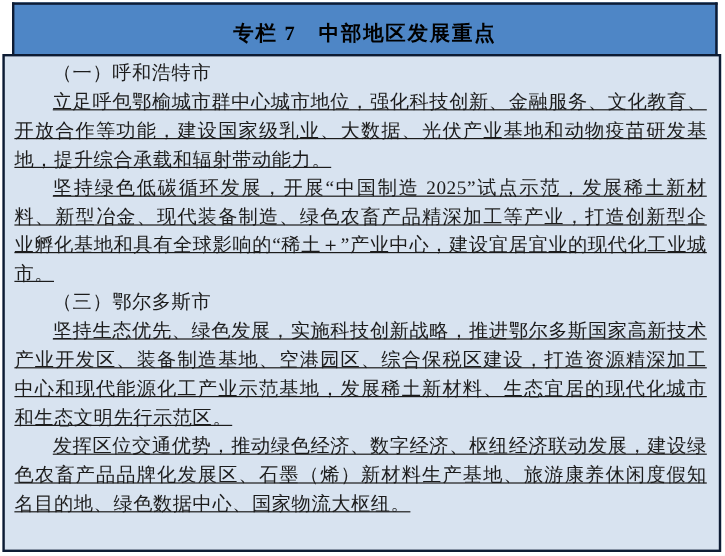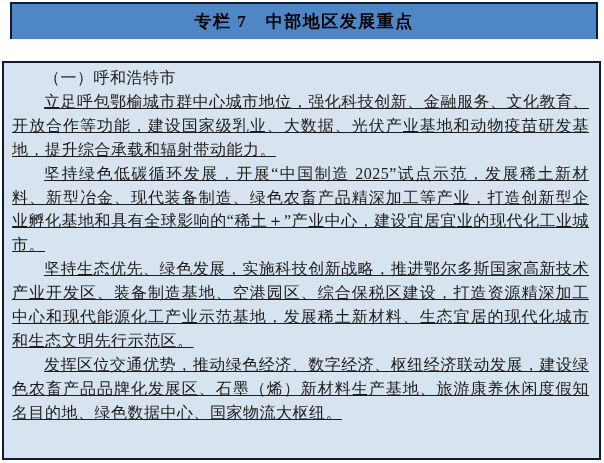--- a/index.html
+++ b/index.html
@@ -13,21 +13,21 @@
     height: 463px;
     background: var(--page-bg, #ffffff);
     font-family: "Liberation Serif", serif;
     overflow: hidden;
   }
   .panel-header {
     position: absolute;
     left: 10px;
     right: 6px;
     top: 2px;
-    height: 37px;
+    height: 48px;
     box-sizing: border-box;
     background: var(--header-bg, #4e86c6);
     border: 2px solid var(--border-color, #0d1b33);
     border-bottom: none;
     display: flex;
     align-items: center;
     justify-content: center;
   }
   .panel-title {
     font-size: 17px;
@@ -39,21 +39,20 @@
     position: absolute;
     left: 2px;
     right: 3px;
     top: 45px;
     bottom: 3px;
     box-sizing: border-box;
     background: var(--body-bg, #d8e3f0);
     border: 2px solid var(--border-color, #0d1b33);
     padding: 3px 10px 0 8px;
     overflow: hidden;
-    margin-top: 16px;
   }
   .section-heading,
   .section-paragraph {
     margin: 0;
     font-size: 16px;
     line-height: 23.9px;
     letter-spacing: 0.5px;
     color: var(--body-text-color, #1c1c1c);
     text-indent: 2em;
   }
@@ -74,20 +73,21 @@
   <div class="section">
     <p class="section-heading">（一）呼和浩特市</p>
     <p class="section-paragraph">立足呼包鄂榆城市群中心城市地位，强化科技创新、金融服务、文化教育、开放合作等功能，建设国家级乳业、大数据、光伏产业基地和动物疫苗研发基地，提升综合承载和辐射带动能力。</p>
   </div>
 
   <div class="section">
     <p class="section-paragraph">坚持绿色低碳循环发展，开展“中国制造 2025”试点示范，发展稀土新材料、新型冶金、现代装备制造、绿色农畜产品精深加工等产业，打造创新型企业孵化基地和具有全球影响的“稀土＋”产业中心，建设宜居宜业的现代化工业城市。</p>
   </div>
 
   <div class="section">
+    <p class="section-heading">（三）鄂尔多斯市</p>
     <p class="section-paragraph">坚持生态优先、绿色发展，实施科技创新战略，推进鄂尔多斯国家高新技术产业开发区、装备制造基地、空港园区、综合保税区建设，打造资源精深加工中心和现代能源化工产业示范基地，发展稀土新材料、生态宜居的现代化城市和生态文明先行示范区。</p>
   </div>
 
   <div class="section">
     <p class="section-paragraph">发挥区位交通优势，推动绿色经济、数字经济、枢纽经济联动发展，建设绿色农畜产品品牌化发展区、石墨（烯）新材料生产基地、旅游康养休闲度假知名目的地、绿色数据中心、国家物流大枢纽。</p>
   </div>
 </div>
 </div>
 
 </body></html>

